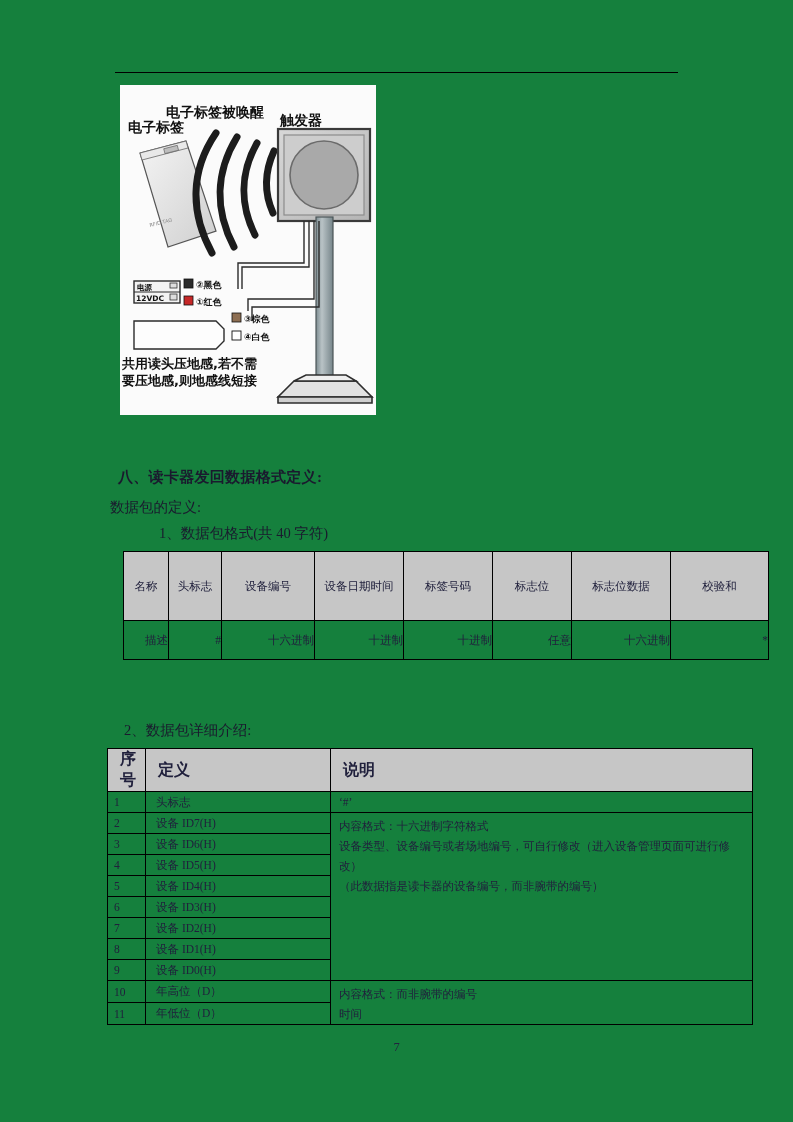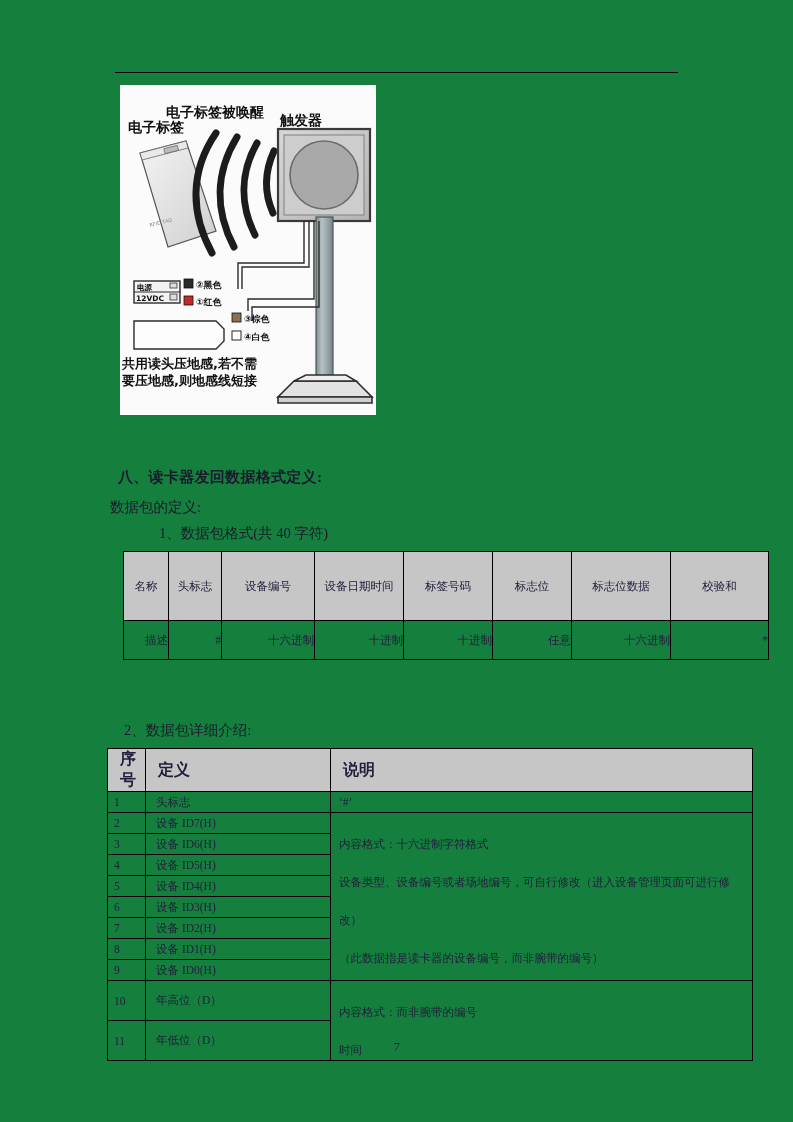--- a/index.html
+++ b/index.html
@@ -112,21 +112,21 @@
     padding-left: 12px;
   }
   .t2 td {
     height: 20px;
     font-size: 11.5px;
   }
   .t2 td.c-no   { padding-left: 6px; }
   .t2 td.c-def  { padding-left: 10px; }
   .t2 td.c-desc { padding-left: 8px; line-height: 20px; }
   .t2 td.c-desc.multi { vertical-align: top; padding-top: 3px; }
-  .desc-line { display: block; white-space: nowrap; margin-top: 18px; }
+  .desc-line { display: block; white-space: nowrap; }
 
   
   .page-number {
     position: absolute;
     left: 0;
     top: 1040px;
     width: 793px;
     text-align: center;
     font-size: 12.5px;
     color: #23233f;

